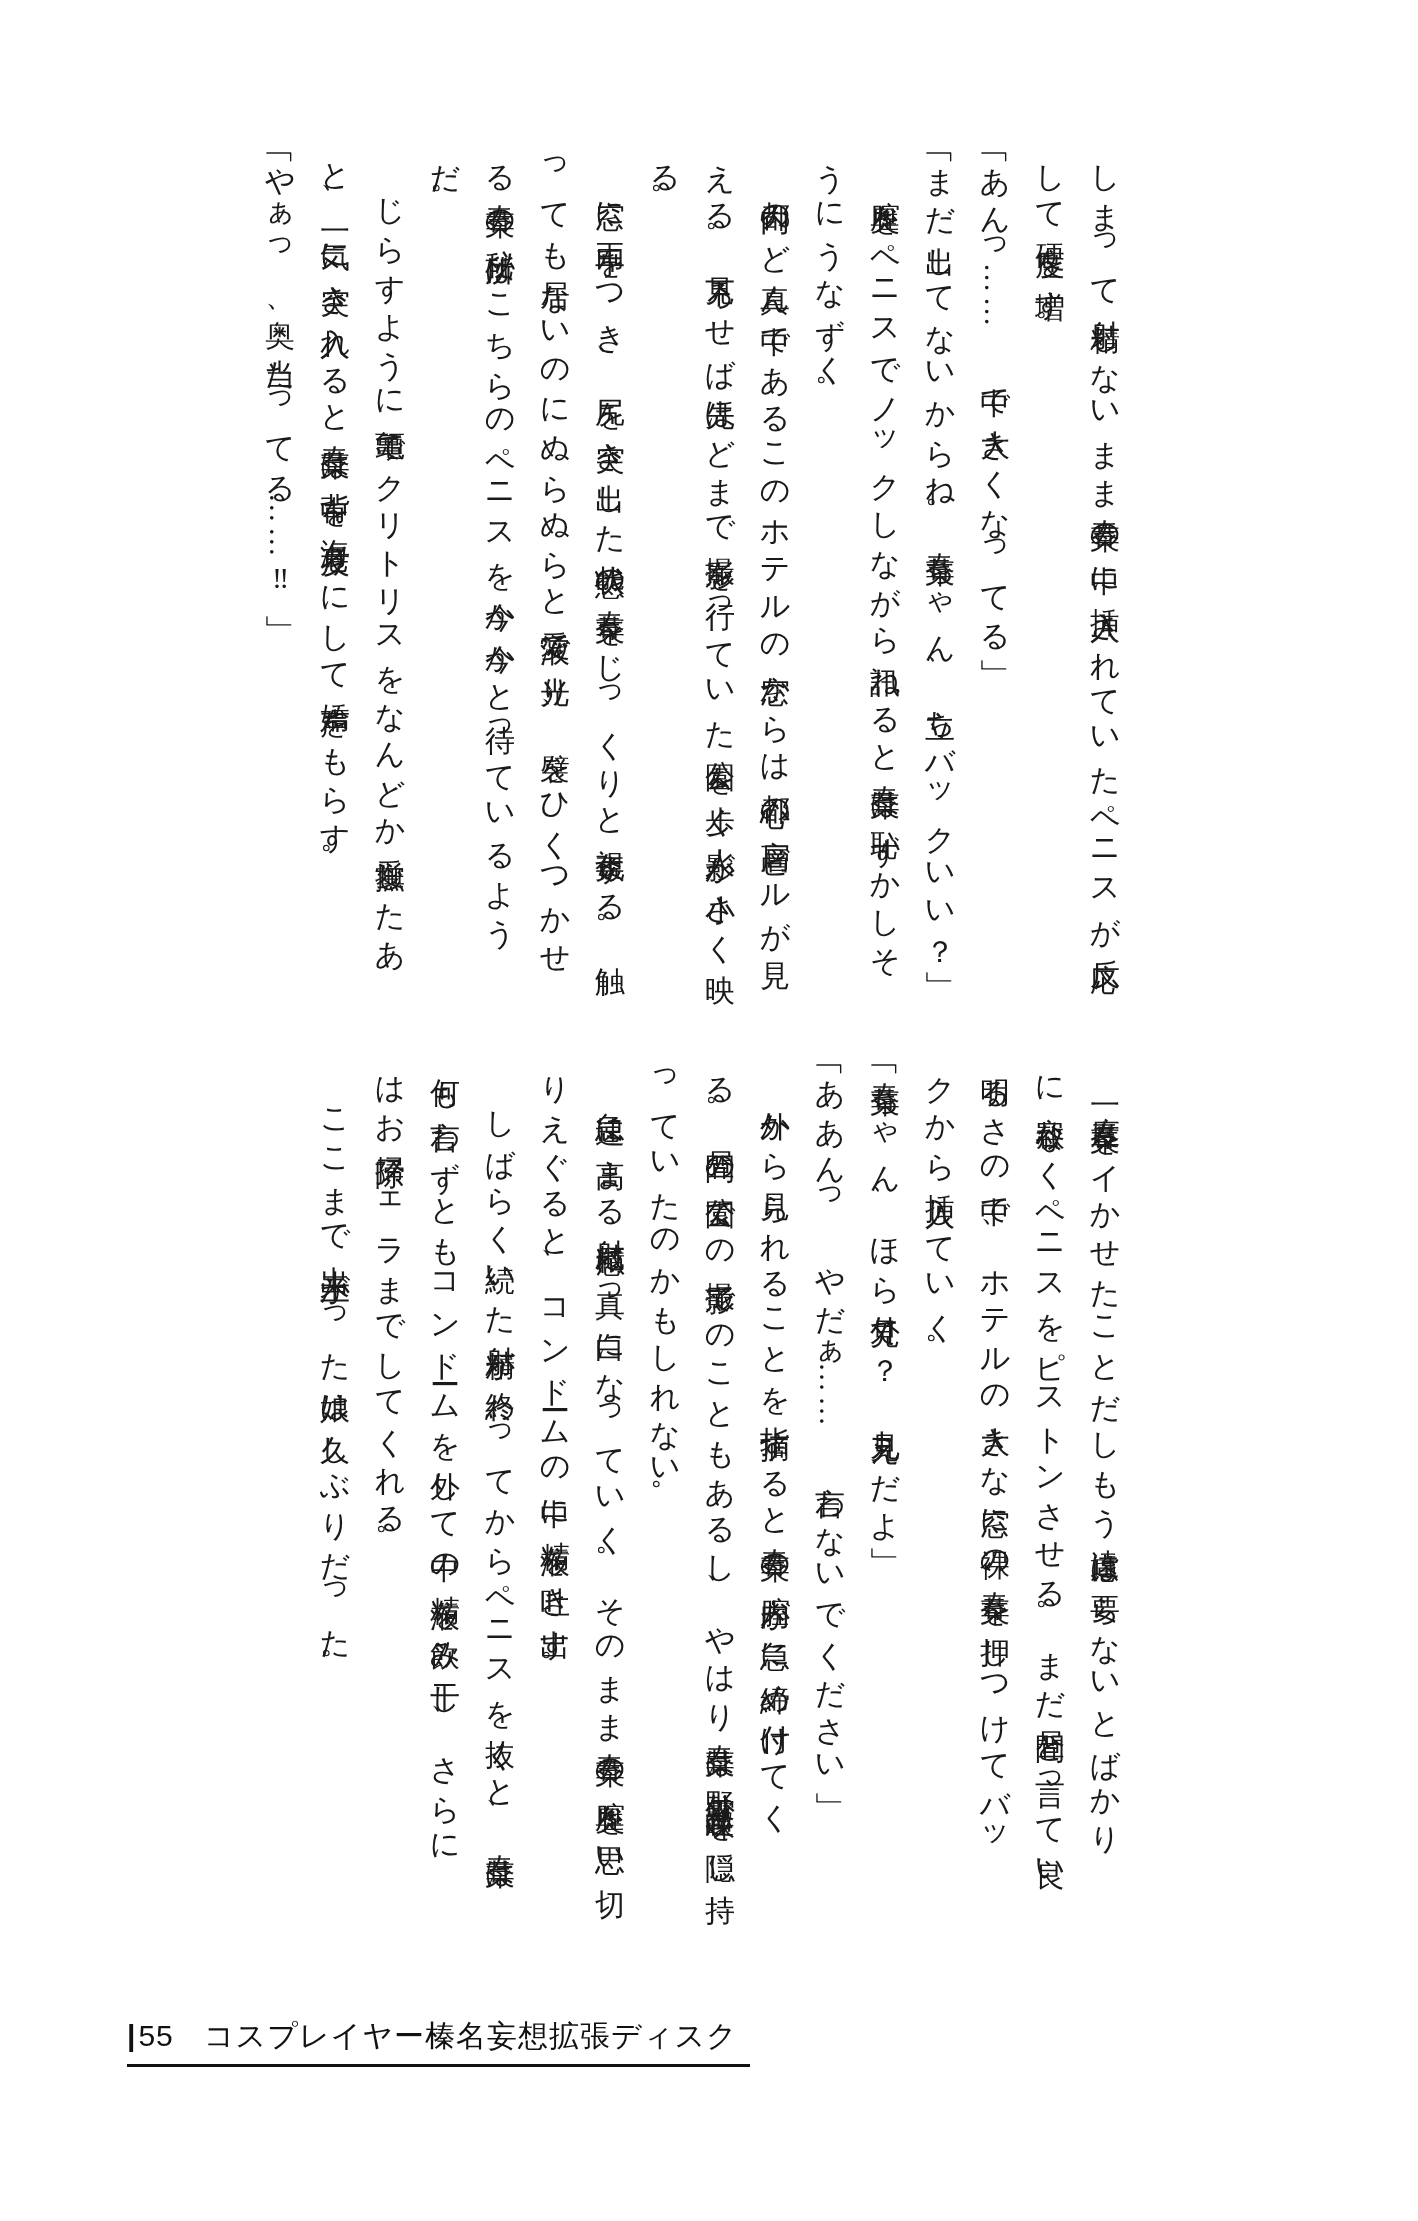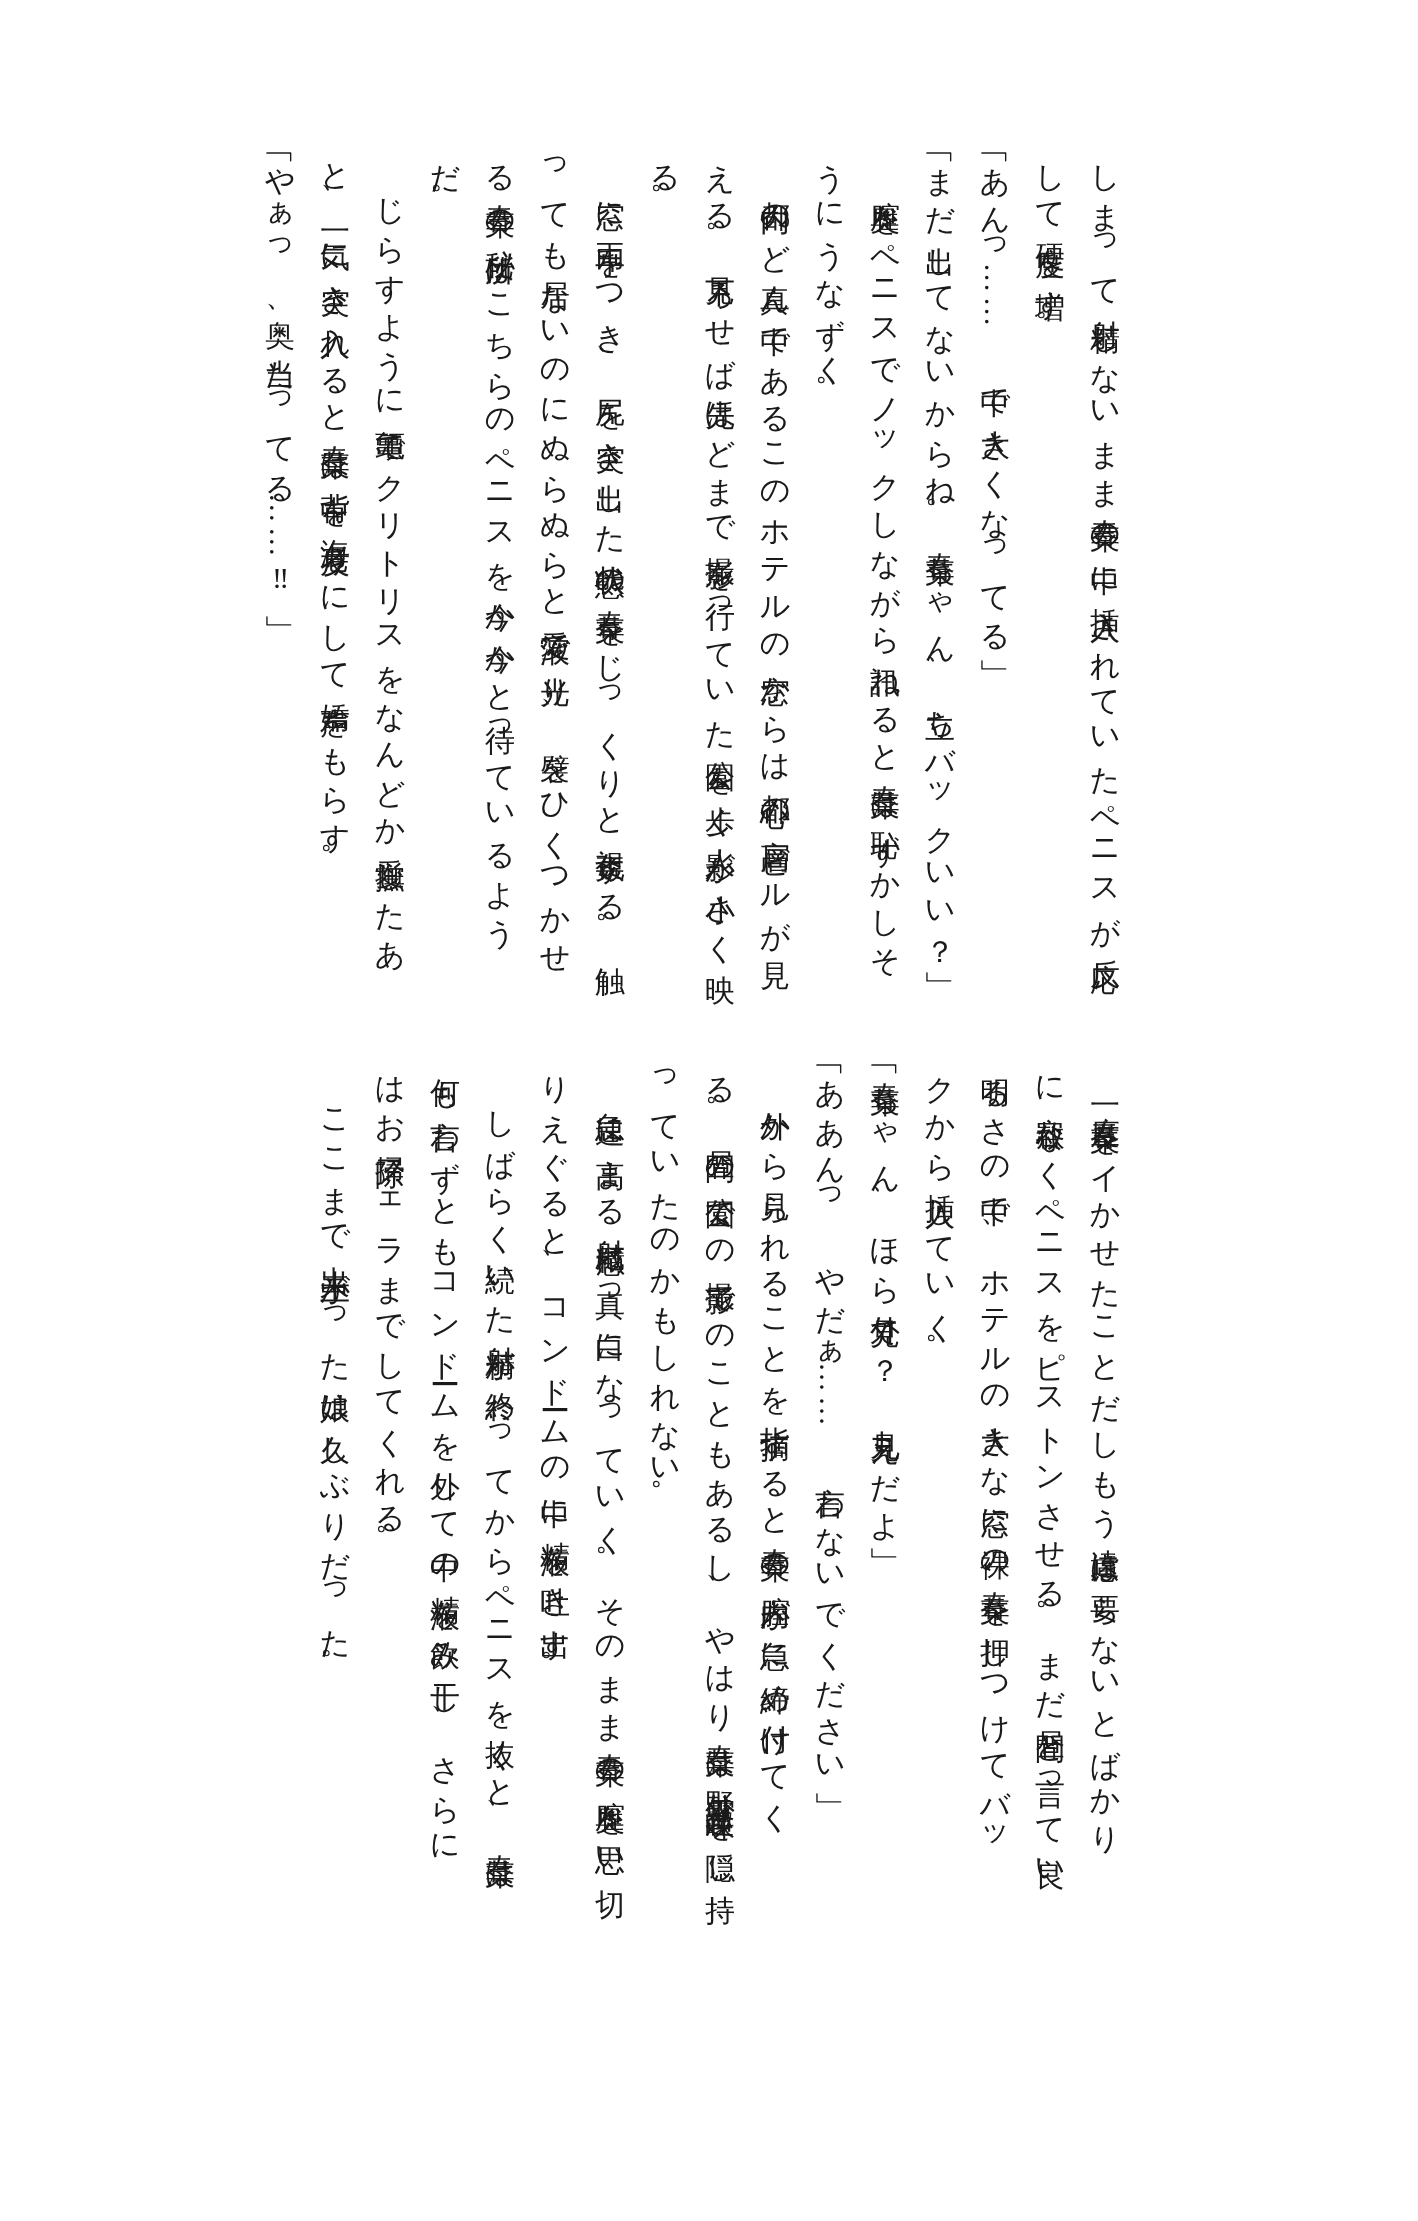--- a/index.html
+++ b/index.html
@@ -82,14 +82,17 @@
   <div class="vblock block-bottom">
     <p>　一度春菜をイかせたことだしもう遠慮は要らないとばかりに容赦なくペニスをピストンさせる。まだ昼間と言って良い明るさの中で、ホテルの大きな窓に裸の春菜を押しつけてバックから挿入していく。</p>
     <p>「春菜ちゃん、ほら外見て？　丸見えだよ」</p>
     <p>「ああんっ　やだぁ……　言わないでください」</p>
     <p>　外から見られることを指摘すると春菜の膣内が急に締め付けてくる。昼間の公園での撮影でのこともあるし、やはり春菜は野外露出趣味を隠し持っていたのかもしれない。</p>
     <p>　急速に高まる射精感に真っ白になっていく。そのまま春菜の膣奥を思い切りえぐると、コンドームの中に精液を吐き出す。</p>
     <p>　しばらく続いた射精が終わってからペニスを抜くと、春菜は何も言わずともコンドームを外して中の精液を飲み干し、さらにはお掃除フェラまでしてくれる。</p>
     <p>　ここまで出来上がった娘は久しぶりだった。</p>
   </div>
 
+  <div class="footer">
+    <span class="marker">|</span><span class="pageno">55</span><span class="title">コスプレイヤー榛名妄想拡張ディスク</span>
+  </div>
 
 </div>
 
 </body></html>

